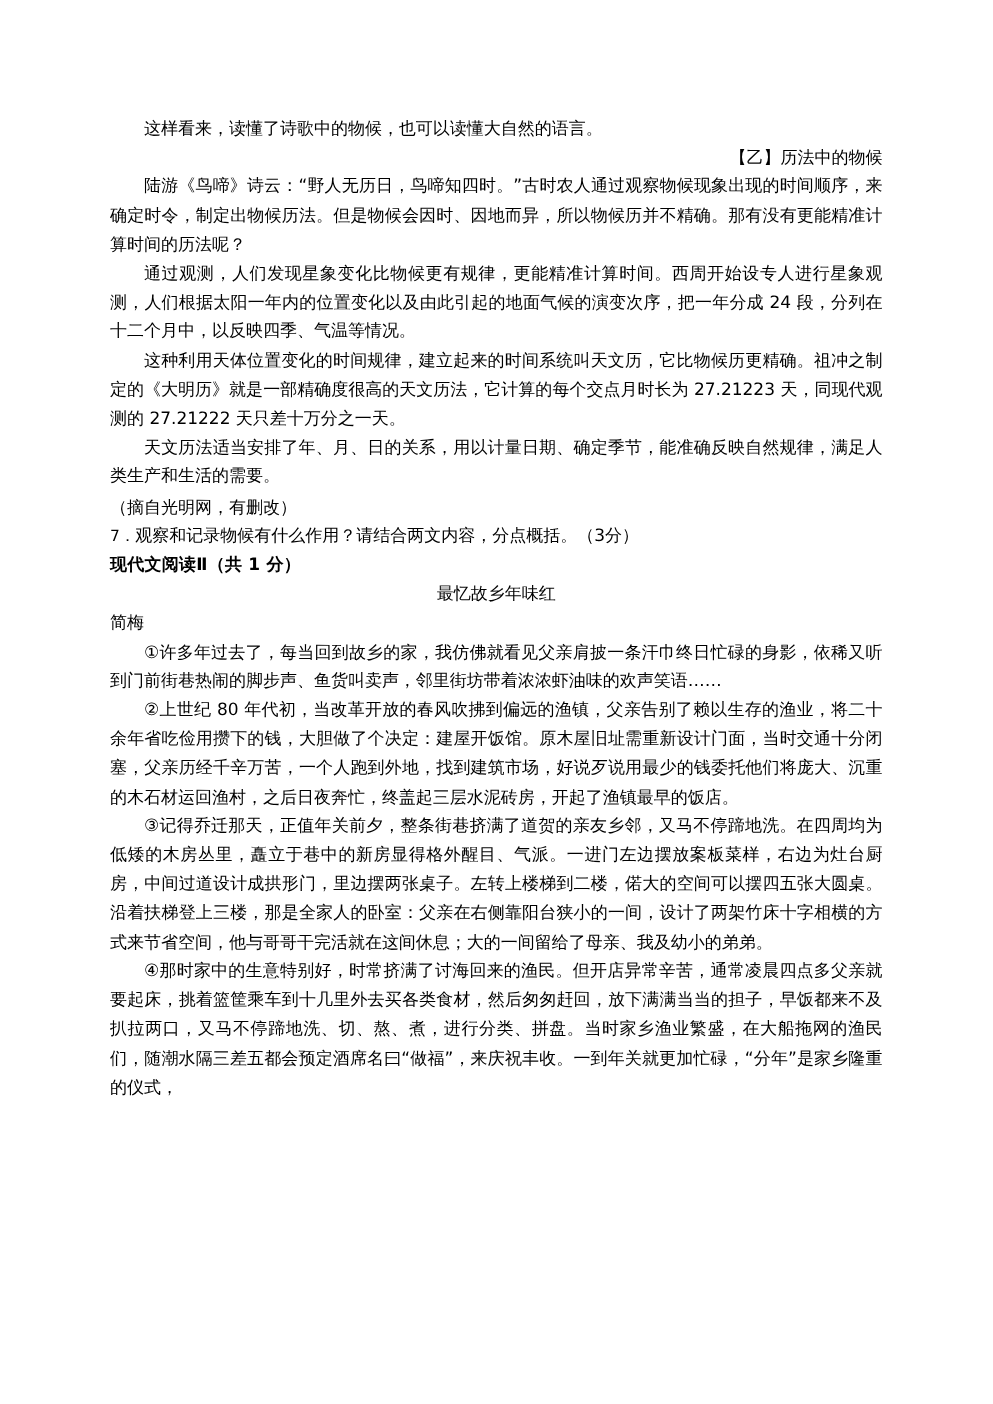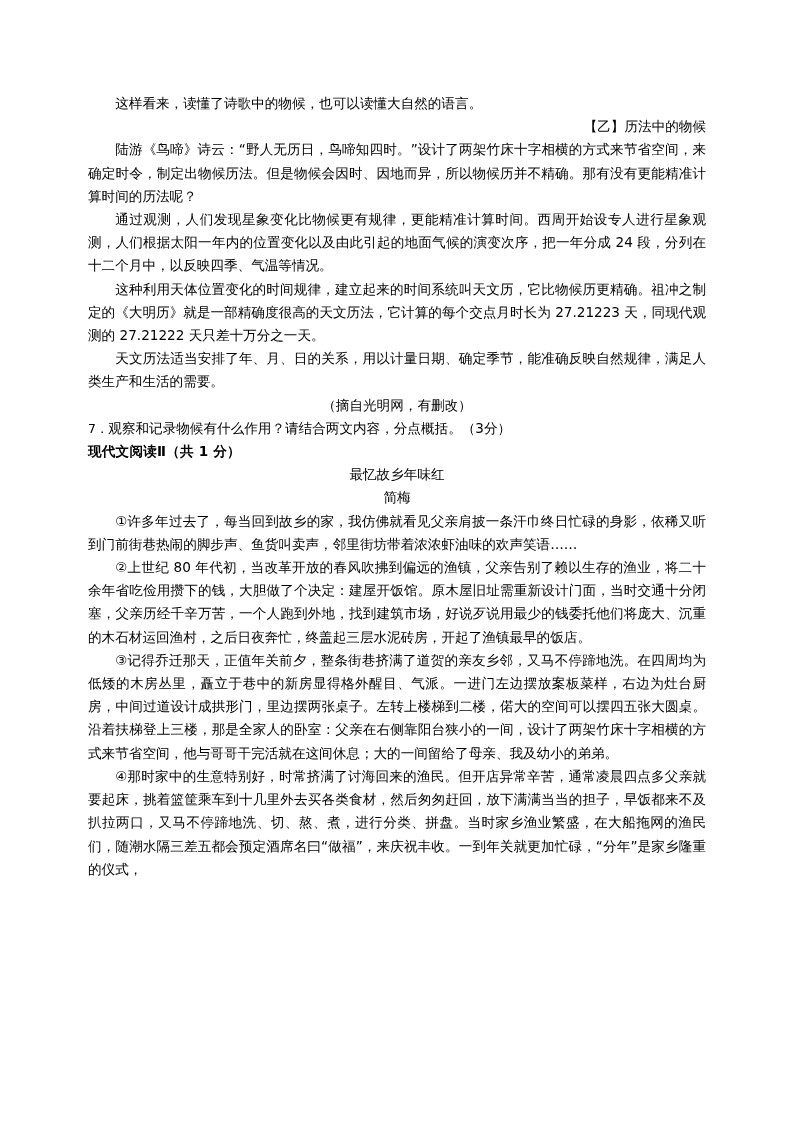--- a/index.html
+++ b/index.html
@@ -41,21 +41,21 @@
     text-align: justify;
     text-justify: inter-ideograph;
   }
   .center {
     margin: 0;
     text-align: right;
     text-indent: 0;
   }
   .right {
     margin: 0;
-    text-align: center;
+    text-align: left;
     text-indent: 0;
     font-family: Liberation Serif, serif;
   }
   .qline {
     margin: 0;
     text-indent: 0;
     text-align: justify;
     text-justify: inter-ideograph;
     padding-left: 0;
   }
@@ -70,35 +70,34 @@
     font-weight: bold;
     letter-spacing: 0.2px;
   }
   .piece-title {
     margin: 0;
     text-align: center;
     text-indent: 0;
   }
   .author {
     margin: 0;
-    text-align: center;
     text-indent: 0;
   }
 </style>
 </head>
 <body>
 
 <div class="page">
   <div class="doc">
 
     <p class="para">这样看来，读懂了诗歌中的物候，也可以读懂大自然的语言。</p>
 
     <p class="center">【乙】历法中的物候</p>
 
-    <p class="para">陆游《鸟啼》诗云：“野人无历日，鸟啼知四时。”设计了两架竹床十字相横的方式来节省空间，来确定时令，制定出物候历法。但是物候会因时、因地而异，所以物候历并不精确。那有没有更能精准计算时间的历法呢？</p>
+    <p class="para">陆游《鸟啼》诗云：“野人无历日，鸟啼知四时。”古时农人通过观察物候现象出现的时间顺序，来确定时令，制定出物候历法。但是物候会因时、因地而异，所以物候历并不精确。那有没有更能精准计算时间的历法呢？</p>
     <p class="para">通过观测，人们发现星象变化比物候更有规律，更能精准计算时间。西周开始设专人进行星象观测，人们根据太阳一年内的位置变化以及由此引起的地面气候的演变次序，把一年分成 24 段，分列在十二个月中，以反映四季、气温等情况。</p>
     <p class="para">这种利用天体位置变化的时间规律，建立起来的时间系统叫天文历，它比物候历更精确。祖冲之制定的《大明历》就是一部精确度很高的天文历法，它计算的每个交点月时长为 27.21223 天，同现代观测的 27.21222 天只差十万分之一天。</p>
     <p class="para">天文历法适当安排了年、月、日的关系，用以计量日期、确定季节，能准确反映自然规律，满足人类生产和生活的需要。</p>
 
     <p class="right">（摘自光明网，有删改）</p>
 
     <p class="qline"><span class="qnum">7．</span><span>观察和记录物候有什么作用？请结合两文内容，分点概括。（3分）</span></p>
 
     <p class="sect-title">现代文阅读Ⅱ（共 1 分）</p>
 

